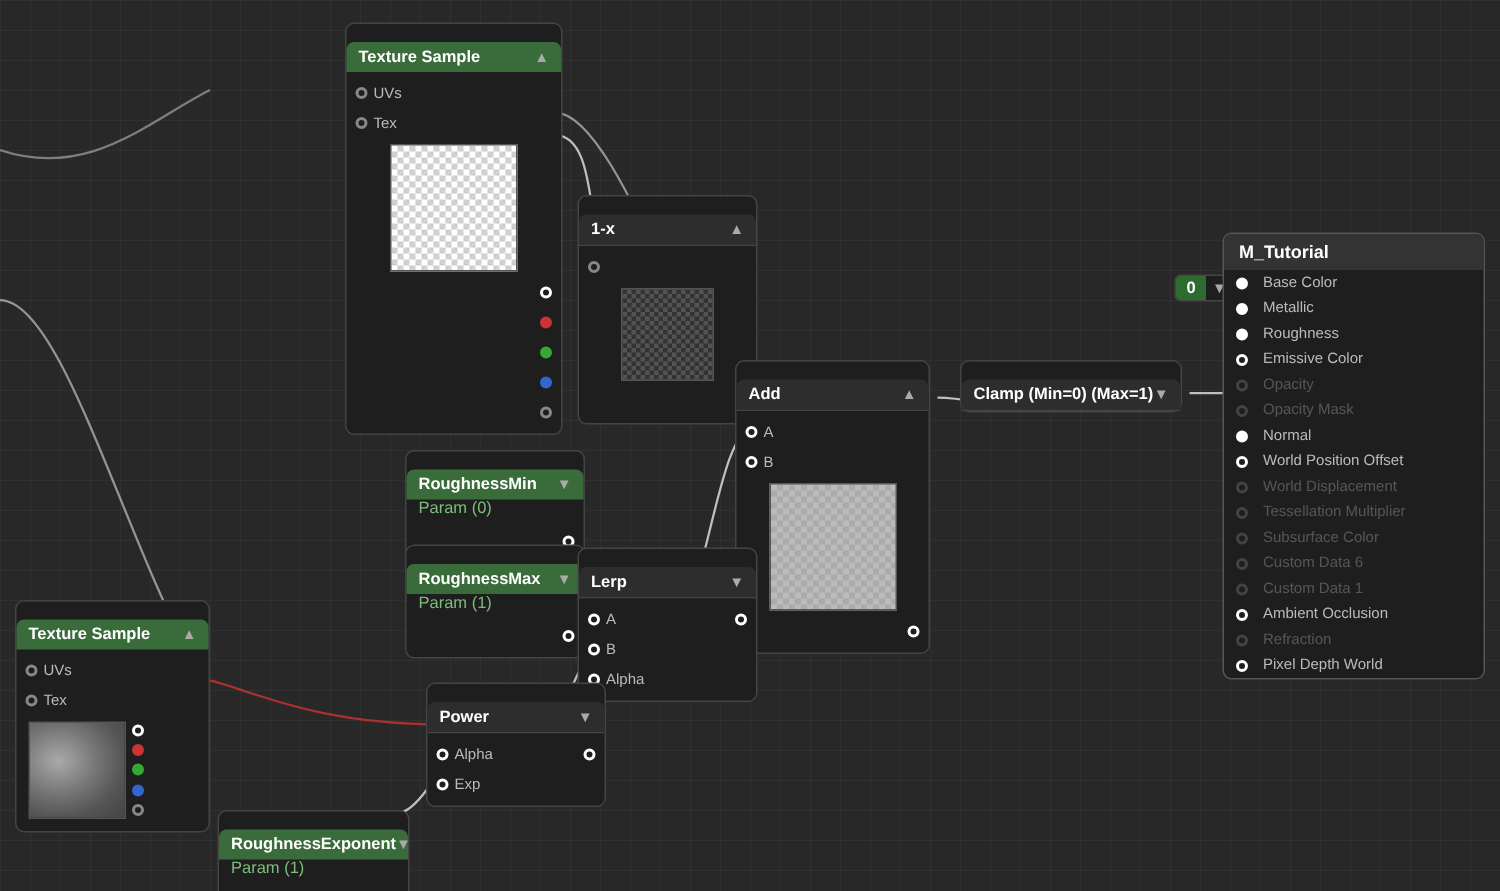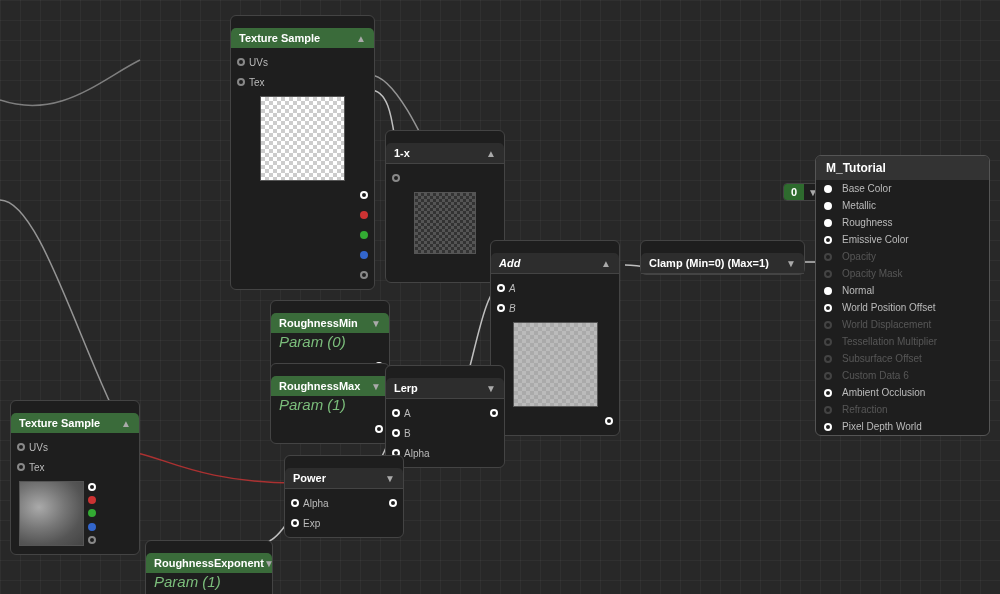--- a/index.html
+++ b/index.html
@@ -187,24 +187,23 @@
       text-align: center;
     }
     .value-arrow {
       color: #aaa;
       padding: 2px 4px;
       font-size: 10px;
     }
 
     
     .param-label {
-      font-size: 15px;
+      font-size: 11px;
       color: #7bbd7b;
       padding: 0 8px 2px;
-      font-style: italic;
     }
   </style>
 </head>
 <body>
 
 <div class="canvas-bg"></div>
 
 <svg class="wires-svg">
 
   <path d="M370,90 C400,90 390,165 405,165" stroke="#fff" stroke-width="1.5" fill="none" opacity="0.7"></path>
@@ -279,21 +278,21 @@
       <div class="pin pin-small pin-outline-gray"></div>
     </div>
 
     <div class="tex-preview tex-preview-dark" style="width:62px; height:62px; margin: 4px auto;"></div>
     <div class="node-row" style="justify-content:flex-end;">
       <div class="pin pin-small pin-outline-white"></div>
     </div>
   </div>
 </div>
 
-<div class="node" style="left:490px; top:240px; width:130px;font-style:italic;">
+<div class="node" style="left:490px; top:240px; width:130px;">
   <div class="node-header node-header-dark">
     <span>Add</span>
     <span class="chevron">▲</span>
   </div>
   <div class="node-body">
     <div class="node-row node-row-left">
       <div class="pin pin-small pin-outline-white"></div>
       <span class="pin-label">A</span>
     </div>
     <div class="node-row node-row-left">
@@ -301,21 +300,21 @@
       <span class="pin-label">B</span>
     </div>
 
     <div class="tex-preview" style="width:85px; height:85px; margin: 4px auto; background: #bbb; background-image: linear-gradient(45deg,#aaa 25%,transparent 25%),linear-gradient(-45deg,#aaa 25%,transparent 25%),linear-gradient(45deg,transparent 75%,#aaa 75%),linear-gradient(-45deg,transparent 75%,#aaa 75%); background-size:8px 8px; background-position:0 0,0 4px,4px -4px,-4px 0;"></div>
     <div class="node-row" style="justify-content:flex-end;">
       <div class="pin pin-small pin-outline-white"></div>
     </div>
   </div>
 </div>
 
-<div class="node" style="left:640px; top:240px; width:165px;">
+<div class="node" style="left:640px; top:240px; width:148px;">
   <div class="node-header node-header-dark">
     <span>Clamp (Min=0) (Max=1)</span>
     <span class="chevron">▼</span>
   </div>
 </div>
 
 <div class="node" style="left:270px; top:300px; width:105px;">
   <div class="node-header node-header-green">
     <span>RoughnessMin</span>
     <span class="chevron">▼</span>
@@ -483,28 +482,32 @@
       <span class="pin-label">World Displacement</span>
     </div>
 
     <div class="material-row disabled">
       <div class="pin pin-small" style="border-color:#888;background:transparent;"></div>
       <span class="pin-label">Tessellation Multiplier</span>
     </div>
 
     <div class="material-row disabled">
       <div class="pin pin-small" style="border-color:#888;background:transparent;"></div>
-      <span class="pin-label">Subsurface Offset</span>
+      <span class="pin-label">Subsurface Color</span>
     </div>
 
     <div class="material-row disabled">
       <div class="pin pin-small" style="border-color:#888;background:transparent;"></div>
       <span class="pin-label">Custom Data 6</span>
     </div>
 
+    <div class="material-row disabled">
+      <div class="pin pin-small" style="border-color:#888;background:transparent;"></div>
+      <span class="pin-label">Custom Data 1</span>
+    </div>
 
     <div class="material-row">
       <div class="pin pin-small" style="border-color:#fff;background:transparent;"></div>
       <span class="pin-label">Ambient Occlusion</span>
     </div>
 
     <div class="material-row disabled">
       <div class="pin pin-small" style="border-color:#888;background:transparent;"></div>
       <span class="pin-label">Refraction</span>
     </div>

